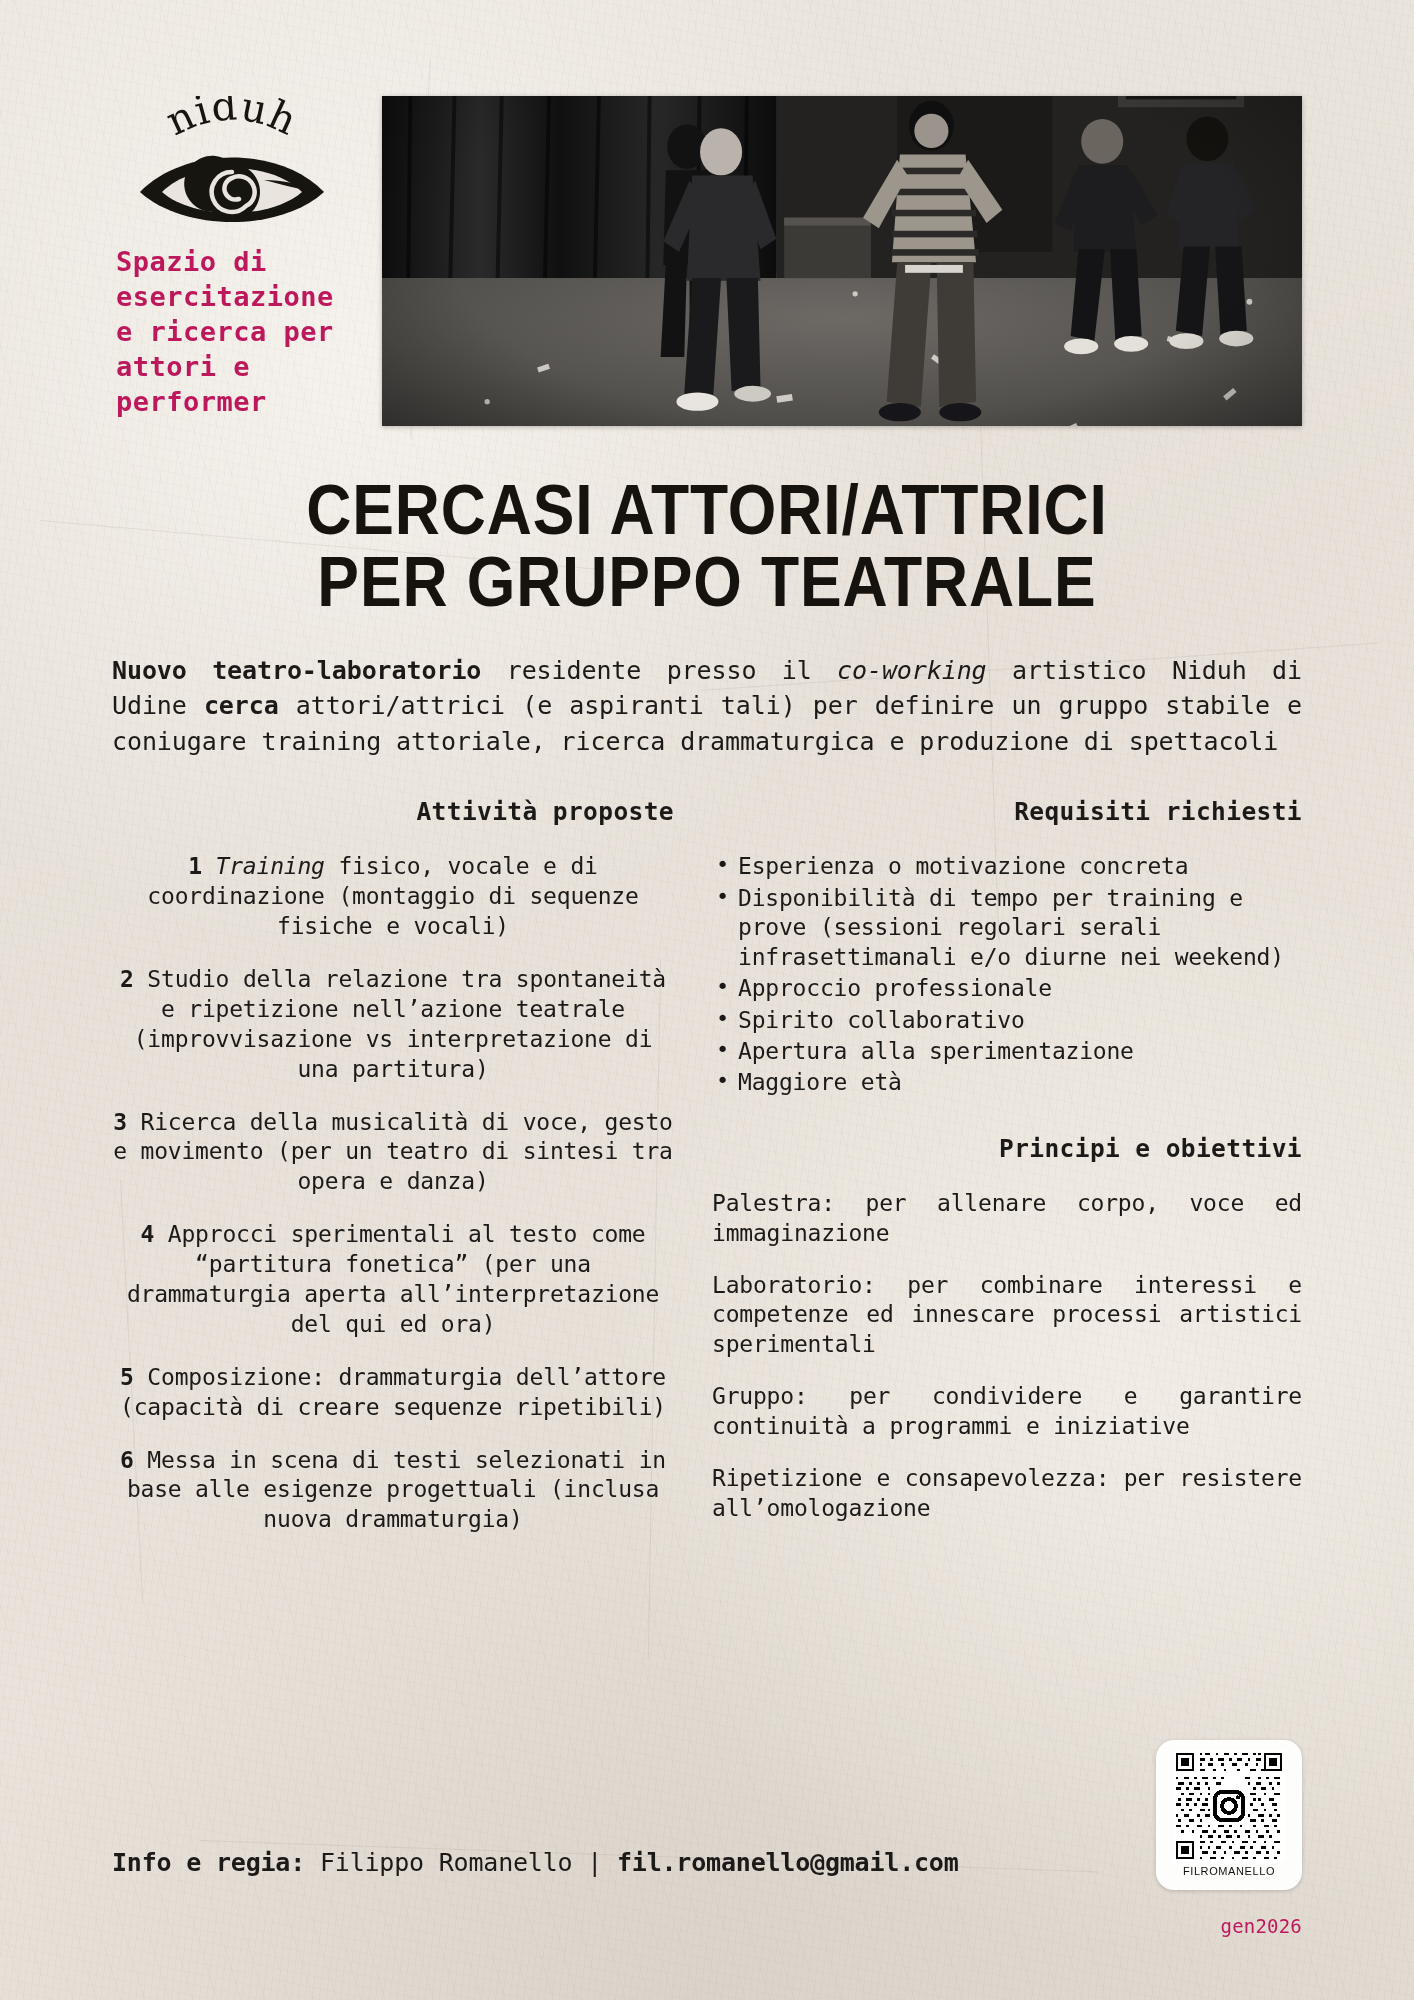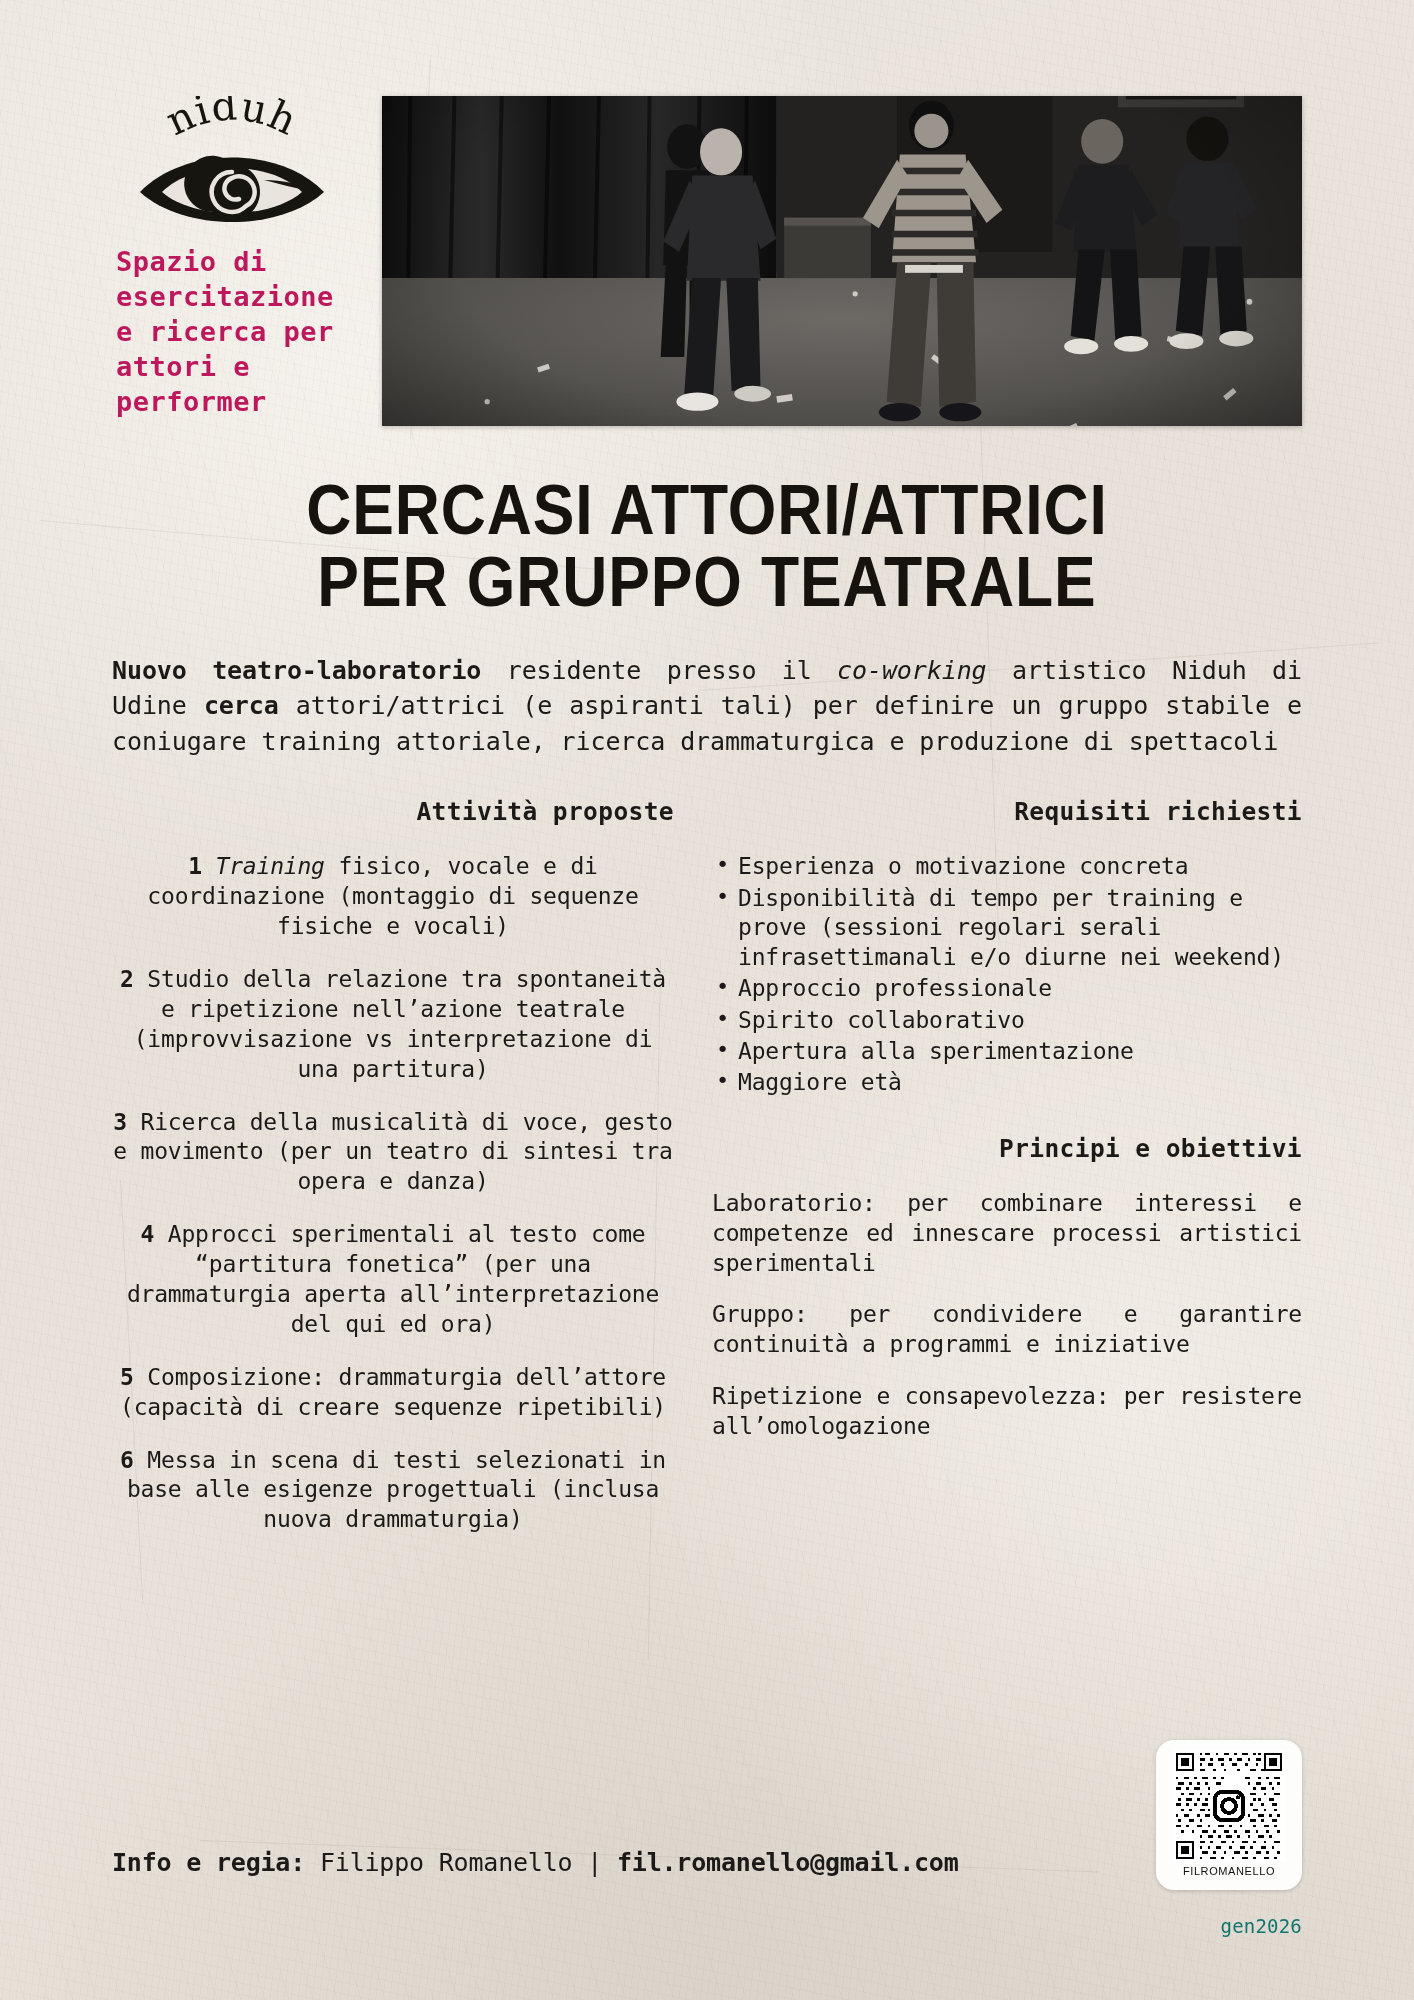--- a/index.html
+++ b/index.html
@@ -206,21 +206,21 @@
     font-size: 25px;
     letter-spacing: -0.2px;
   }
   .footer b { font-weight: bold; }
 
   .datestamp {
     position: absolute;
     right: 112px;
     top: 1915px;
     font-size: 19px;
-    color: #0f766e;
+    color: #be185d;
     letter-spacing: 0.2px;
   }
 </style>
 </head>
 <body>
 
 <div class="paper"></div>
 
 <div class="crease" style="left:430px;top:60px;width:1px;height:380px;transform:rotate(3deg);"></div>
 <div class="crease" style="left:980px;top:420px;width:1px;height:520px;transform:rotate(-2deg);"></div>
@@ -446,20 +446,21 @@
         <li>Esperienza o motivazione concreta</li>
         <li>Disponibilità di tempo per training e prove (sessioni regolari serali infrasettimanali e/o diurne nei weekend)</li>
         <li>Approccio professionale</li>
         <li>Spirito collaborativo</li>
         <li>Apertura alla sperimentazione</li>
         <li>Maggiore età</li>
       </ul>
 
       <div class="sec-title spaced">Principi e obiettivi</div>
 
+      <p class="princ">Palestra: per allenare corpo, voce ed immaginazione</p>
       <p class="princ">Laboratorio: per combinare interessi e competenze ed innescare processi artistici sperimentali</p>
       <p class="princ">Gruppo: per condividere e garantire continuità a programmi e iniziative</p>
       <p class="princ">Ripetizione e consapevolezza: per resistere all’omologazione</p>
     </div>
   </div>
 </div>
 
 <div class="qrbox">
   <svg class="qrimg" viewBox="0 0 42 42" shape-rendering="crispEdges" aria-hidden="true">
     <rect width="42" height="42" fill="#ffffff"></rect>

